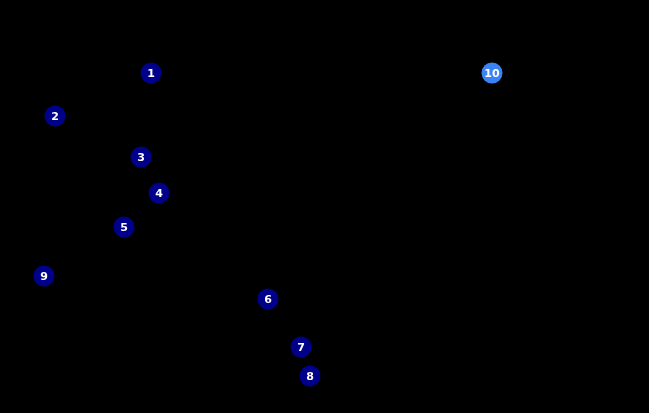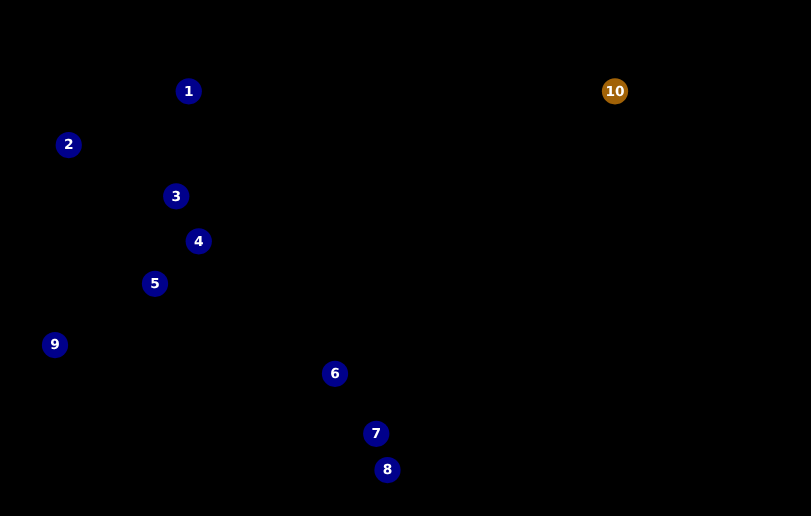--- a/index.html
+++ b/index.html
@@ -41,14 +41,14 @@
 <div id="screen" style="background: rgb(0, 0, 0); width: 649px; height: 413px;">
     <div class="marker" style="left: 151px; top: 73px; background: rgb(0, 0, 139); color: rgb(255, 255, 255);">1</div>
     <div class="marker" style="left: 55px; top: 116px; background: rgb(0, 0, 139); color: rgb(255, 255, 255);">2</div>
     <div class="marker" style="left: 141px; top: 157px; background: rgb(0, 0, 139); color: rgb(255, 255, 255);">3</div>
     <div class="marker" style="left: 159px; top: 193px; background: rgb(0, 0, 139); color: rgb(255, 255, 255);">4</div>
     <div class="marker" style="left: 124px; top: 227px; background: rgb(0, 0, 139); color: rgb(255, 255, 255);">5</div>
     <div class="marker" style="left: 268px; top: 299px; background: rgb(0, 0, 139); color: rgb(255, 255, 255);">6</div>
     <div class="marker" style="left: 301px; top: 347px; background: rgb(0, 0, 139); color: rgb(255, 255, 255);">7</div>
     <div class="marker" style="left: 310px; top: 376px; background: rgb(0, 0, 139); color: rgb(255, 255, 255);">8</div>
     <div class="marker" style="left: 44px; top: 276px; background: rgb(0, 0, 139); color: rgb(255, 255, 255);">9</div>
-    <div class="marker" style="left: 492px; top: 73px; background: #a16207; color: rgb(255, 255, 255);">10</div>
+    <div class="marker" style="left: 492px; top: 73px; background: #3b82f6; color: rgb(255, 255, 255);">10</div>
   </div>
 
 </body></html>

